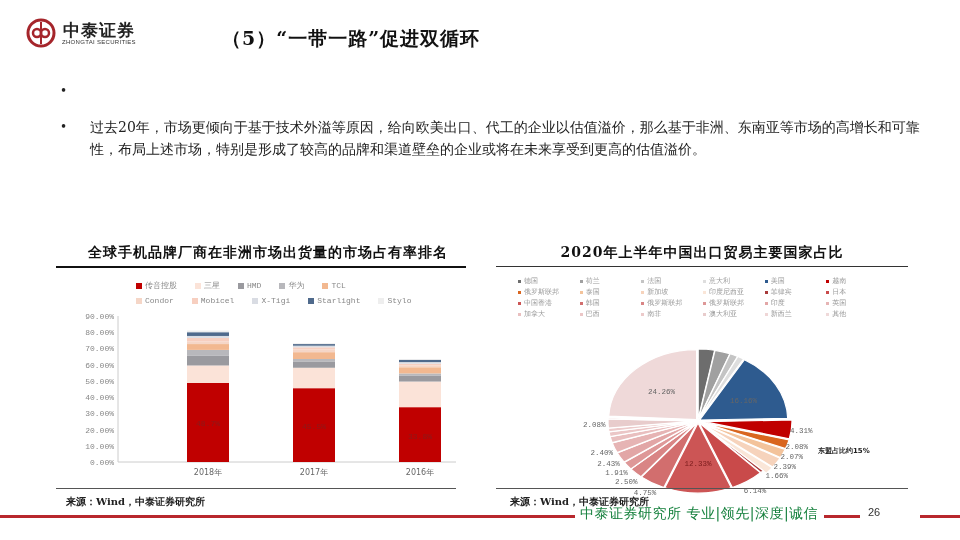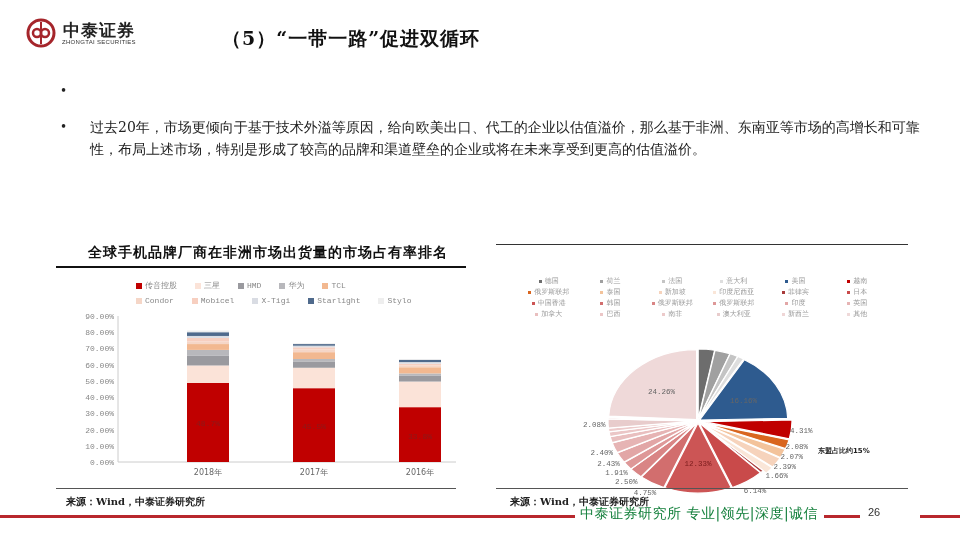--- a/index.html
+++ b/index.html
@@ -22,21 +22,21 @@
   .chart-left { position: absolute; left: 56px; top: 244px; width: 410px; height: 245px; }
   .chart-title-left { font-family: "DejaVu Serif", serif; font-weight: bold; font-size: 14px; color: #111; padding-left: 2px; height: 22px; letter-spacing: 1px; margin-left: 30px; }
   .rule { height: 2px; background: #111; }
   .legend-left { position: absolute; left: 80px; top: 34px; width: 300px; font-size: 8px; color: #888; font-family: "Liberation Mono", monospace; line-height: 15px; }
   .legend-left .li { display: inline-block; margin-right: 18px; }
   .legend-left .sw { display: inline-block; width: 6px; height: 6px; margin-right: 3px; vertical-align: middle; }
 
   .chart-right { position: absolute; left: 496px; top: 244px; width: 412px; height: 245px; }
   .chart-title-right { text-align: center; font-family: "DejaVu Serif", serif; font-weight: bold; font-size: 14px; color: #111; height: 22px; letter-spacing: 1px; }
   .rule-right { height: 1px; background: #333; }
-  .legend-right { position: absolute; left: 22px; top: 32px; width: 370px; display: grid; grid-template-columns: repeat(6, 1fr); font-size: 7px; color: #999; line-height: 11px; text-align: center; }
+  .legend-right { position: absolute; left: 22px; top: 32px; width: 370px; display: grid; grid-template-columns: repeat(6, 1fr); font-size: 7px; color: #999; line-height: 11px; }
   .legend-right .sw { display: inline-block; width: 3px; height: 3px; margin-right: 3px; vertical-align: middle; }
 
   .source { position: absolute; font-family: "DejaVu Serif", serif; font-size: 10px; font-weight: bold; color: #222; text-align: right; }
   .bottom-rule { position: absolute; height: 1px; background: #555; }
 
   .footer-line { position: absolute; height: 3px; background: #b8282d; top: 515px; }
   .footer-brand { position: absolute; left: 580px; top: 505px; font-size: 14px; color: #15803d; letter-spacing: 0.5px; font-family: "DejaVu Sans", sans-serif; }
   .page-num { position: absolute; left: 868px; top: 506px; font-size: 11px; color: #333; font-family: "Liberation Sans", sans-serif; }
 </style>
 </head>
@@ -118,20 +118,21 @@
       <rect x="343" y="93.80000000000001" width="42" height="2.271111111111111" fill="#4f6a8c"></rect>
       <rect x="343" y="92.9888888888889" width="42" height="0.8111111111111111" fill="#eeeeee"></rect>
       <text x="364" y="172.58444444444444" text-anchor="middle" font-size="8" fill="#8a1a1a" font-family="Liberation Mono, monospace">33.8%</text>
       <text x="364" y="209" text-anchor="middle" font-size="8" fill="#666" font-family="DejaVu Sans, sans-serif">2016年</text>
     </svg>
 </div>
 <div class="bottom-rule" style="left:56px;top:488px;width:400px;"></div>
 <div class="source" style="left:66px;top:495px;">来源：Wind，中泰证券研究所</div>
 
 <div class="chart-right">
+  <div class="chart-title-right">2020年上半年中国出口贸易主要国家占比</div>
   <div class="rule-right"></div>
   <div class="legend-right" id="legend-right">
       <span><span class="sw" style="background: rgb(109, 109, 109);"></span><span>德国</span></span>
       <span><span class="sw" style="background: rgb(160, 160, 160);"></span><span>荷兰</span></span>
       <span><span class="sw" style="background: rgb(196, 196, 196);"></span><span>法国</span></span>
       <span><span class="sw" style="background: rgb(222, 222, 222);"></span><span>意大利</span></span>
       <span><span class="sw" style="background: rgb(46, 91, 143);"></span><span>美国</span></span>
       <span><span class="sw" style="background: rgb(192, 0, 0);"></span><span>越南</span></span>
       <span><span class="sw" style="background: rgb(217, 102, 31);"></span><span>俄罗斯联邦</span></span>
       <span><span class="sw" style="background: rgb(243, 195, 155);"></span><span>泰国</span></span>

